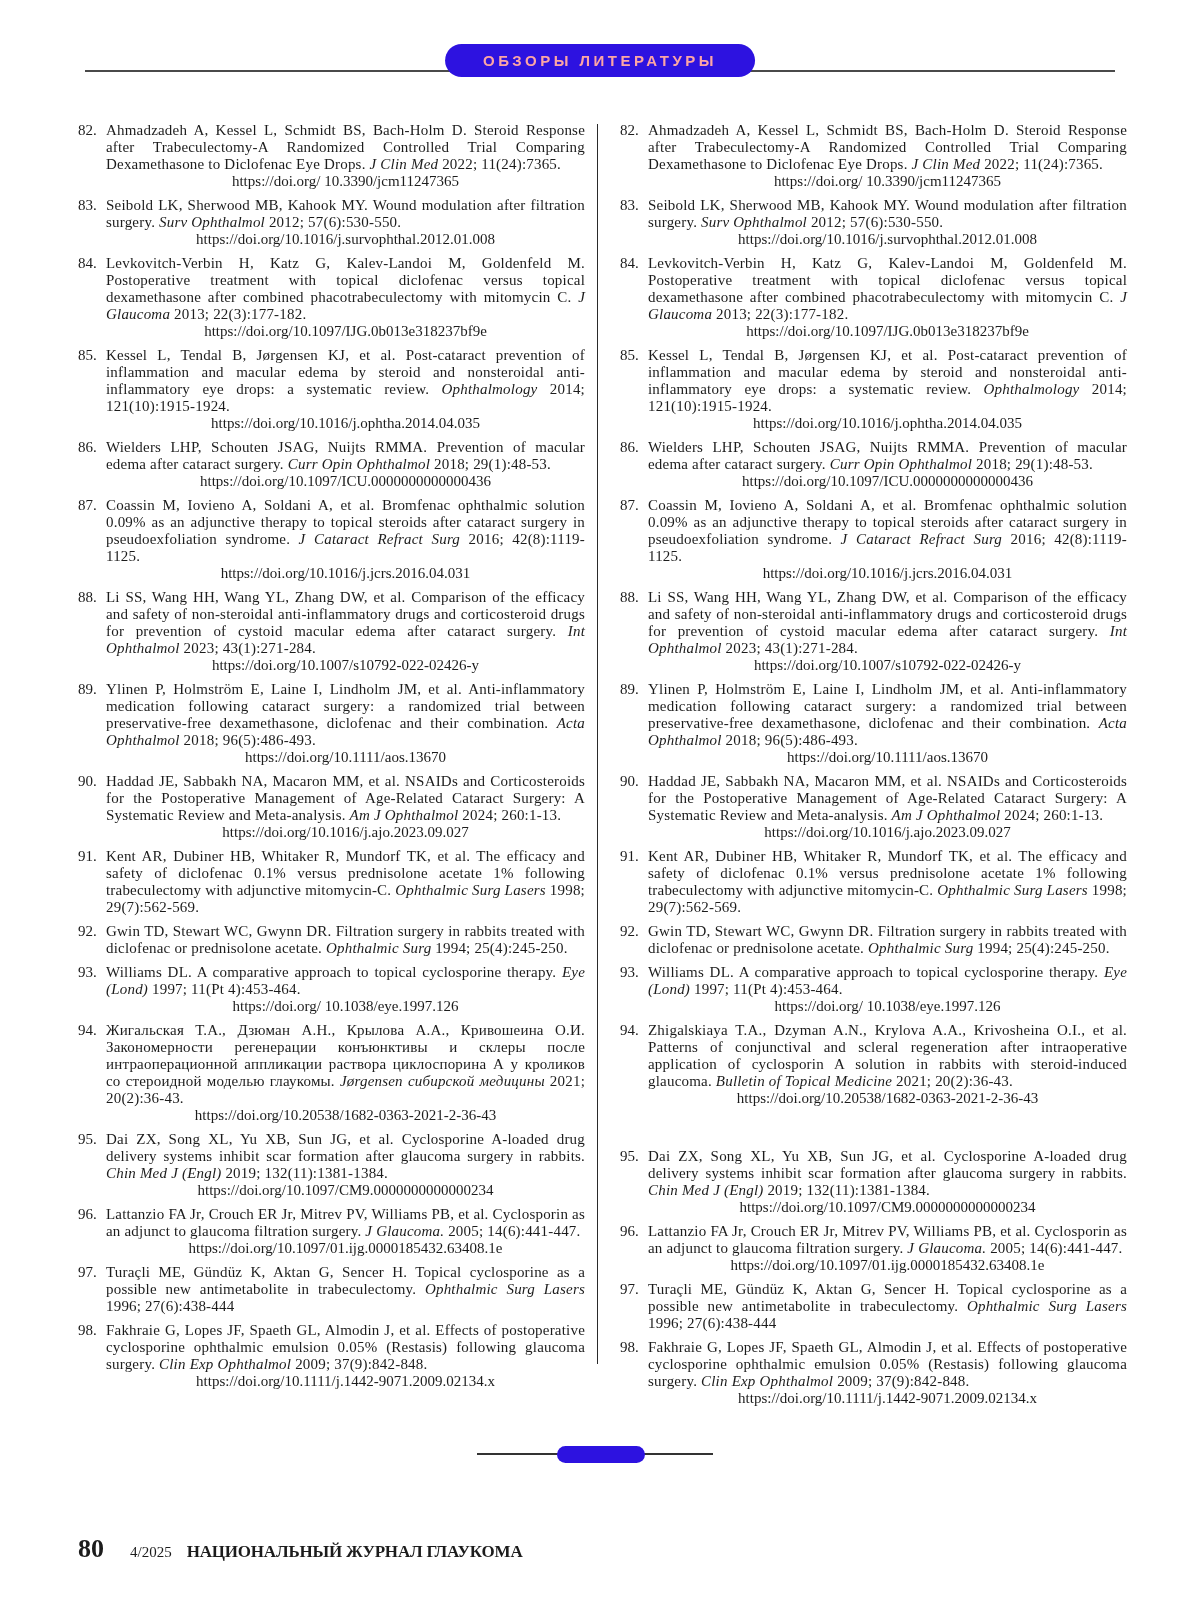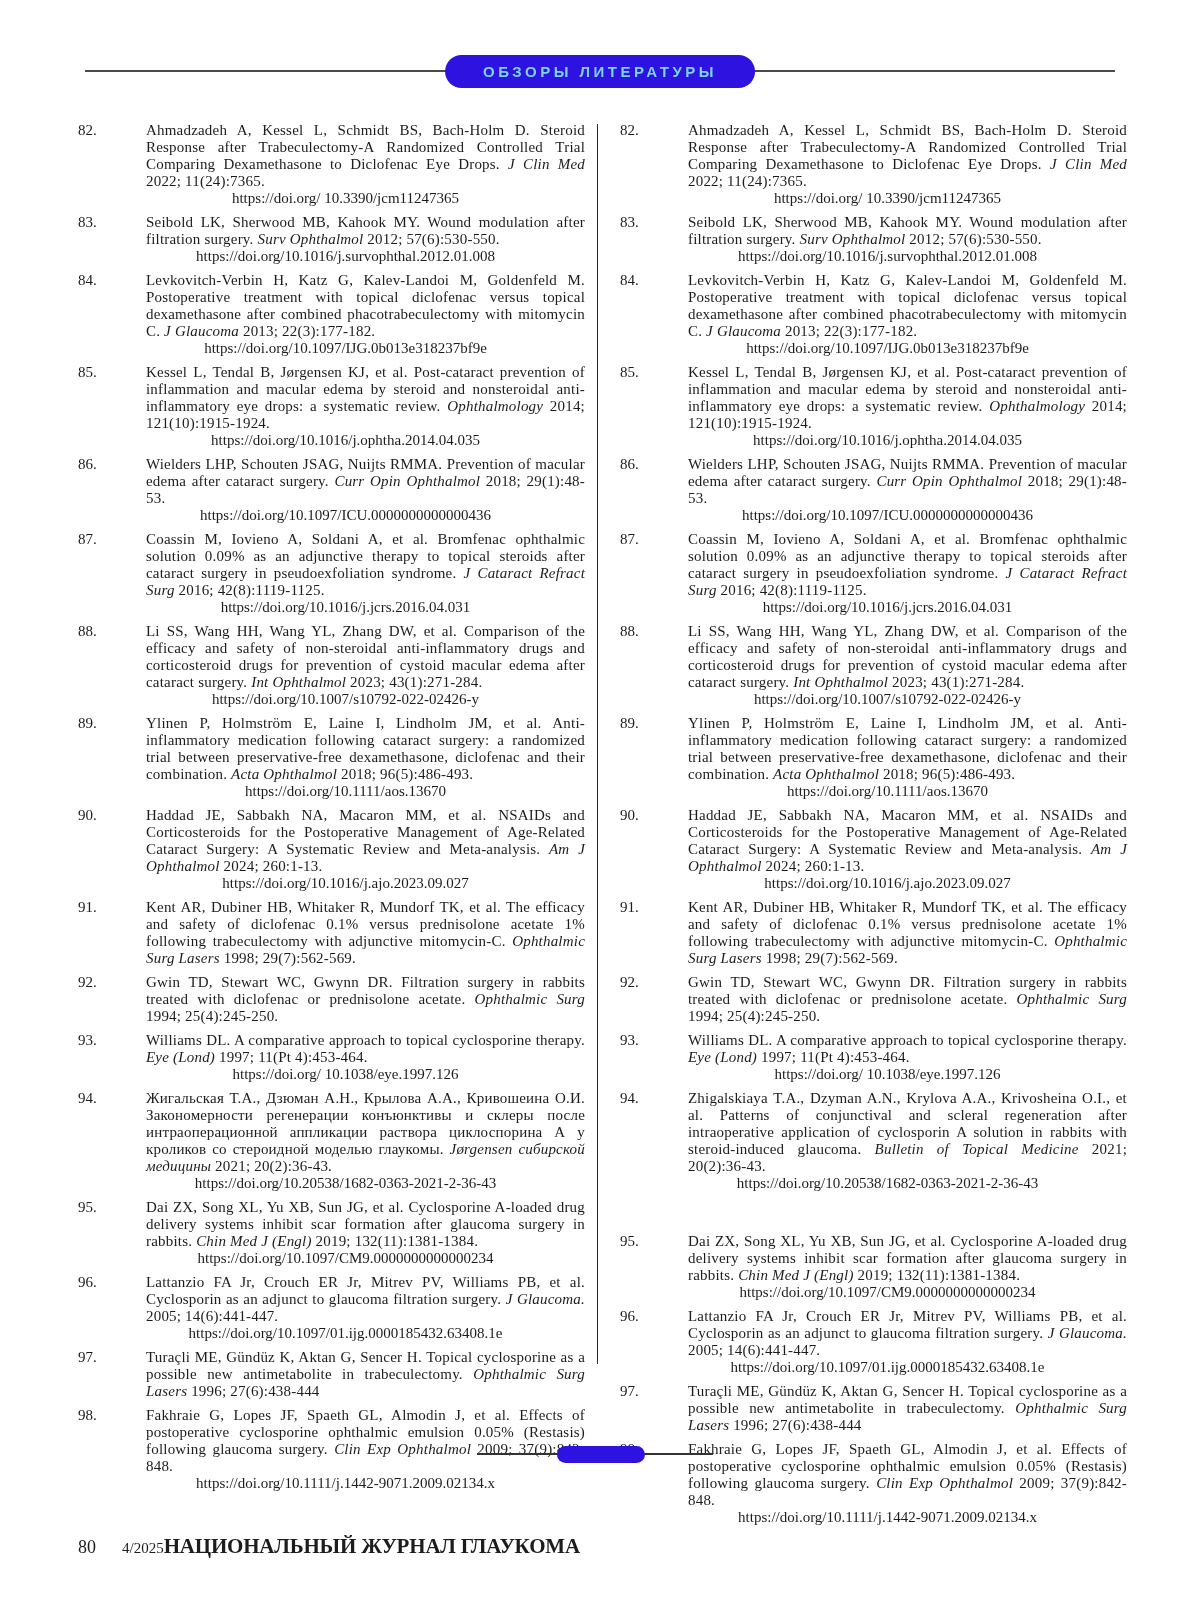--- a/index.html
+++ b/index.html
@@ -3,45 +3,45 @@
 <meta charset="utf-8">
 <style>
   html,body{margin:0;padding:0;background:#ffffff;}
   .page{
     position:relative;width:1200px;height:1610px;background:#ffffff;overflow:hidden;
     font-family:"Liberation Serif","DejaVu Serif",serif;color:#1c1c1c;
   }
   
   .header-rule{position:absolute;top:70px;left:85px;width:1030px;height:2px;background:#4a4a4a;}
   .badge{
-    position:absolute;top:55px;left:50%;transform:translateX(-50%);
+    position:absolute;top:44px;left:50%;transform:translateX(-50%);
     height:33px;line-height:33px;padding:0 38px;border-radius:17px;
-    background:var(--accent,#2d12e0);color:#7dd3fc;
+    background:var(--accent,#2d12e0);color:#fca5a5;
     font-family:"Liberation Sans","DejaVu Sans",sans-serif;
     font-weight:bold;font-size:15px;letter-spacing:3.5px;white-space:nowrap;
   }
   
   .col{position:absolute;top:122px;width:507px;}
   .col-left{left:78px;}
   .col-right{left:620px;}
   .divider{position:absolute;top:124px;left:597px;width:1px;height:1240px;background:#2a2a2a;}
   .ref{display:flex;margin-bottom:7px;font-size:15px;line-height:17px;}
   .ref.extra-space{margin-bottom:41px;}
   .ref-num{flex:none;width:28px;}
   .ref-body{flex:1;}
-  .ref-text{text-align:justify;letter-spacing:0.2px;margin-left:40px;}
+  .ref-text{text-align:justify;letter-spacing:0.2px;}
   .ref-doi{text-align:center;}
   
   .bottom-rule{position:absolute;top:1453px;left:477px;width:236px;height:2px;background:#333333;}
   .bottom-pill{position:absolute;top:1446px;left:557px;width:88px;height:17px;border-radius:9px;background:var(--accent,#2d12e0);}
   
   .footer{position:absolute;top:1534px;left:78px;display:flex;align-items:baseline;white-space:nowrap;}
-  .page-num{font-weight:normal;font-size:18px;}
+  .page-num{font-weight:bold;font-size:26px;}
   .issue{font-size:15px;margin-left:26px;}
-  .journal{font-weight:bold;font-size:21px;letter-spacing:-0.2px;}
+  .journal{font-weight:bold;font-size:17px;margin-left:15px;letter-spacing:-0.2px;}
 </style>
 </head>
 <body>
 
 <div class="page">
   <div class="header-rule"></div>
   <div class="badge">ОБЗОРЫ ЛИТЕРАТУРЫ</div>
 
   <div class="col col-left" id="col-left">
       <div class="ref">

